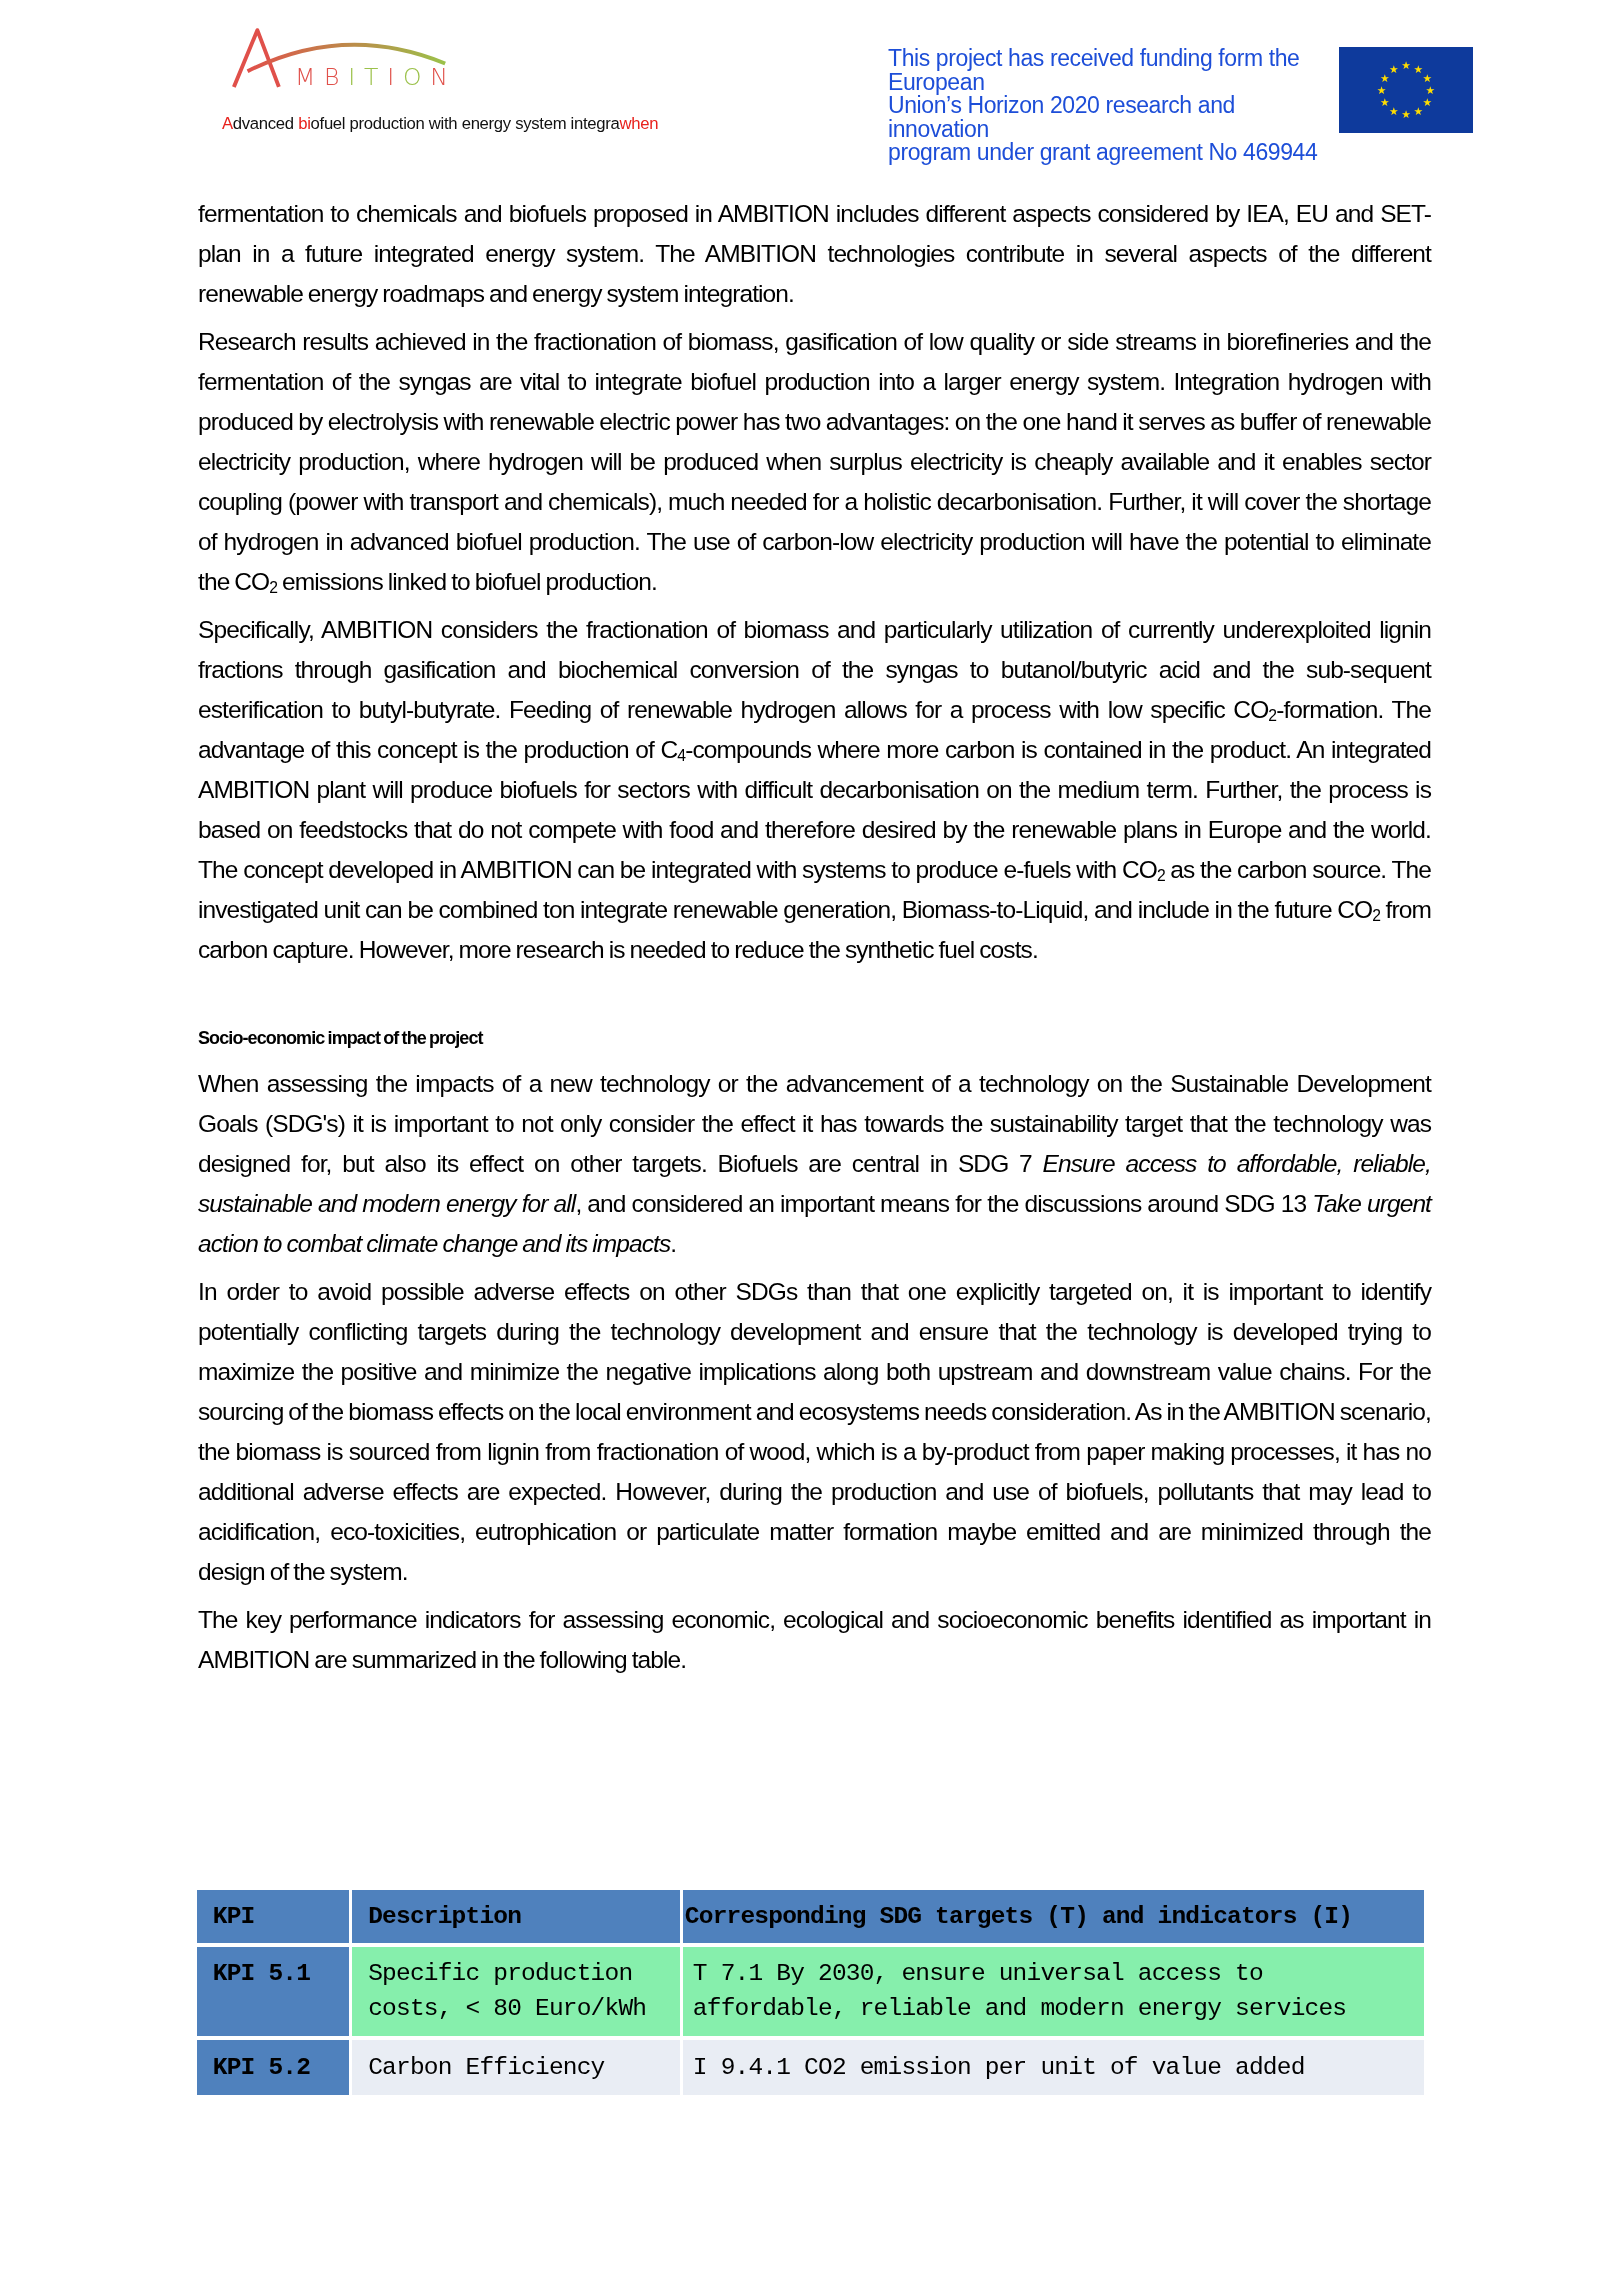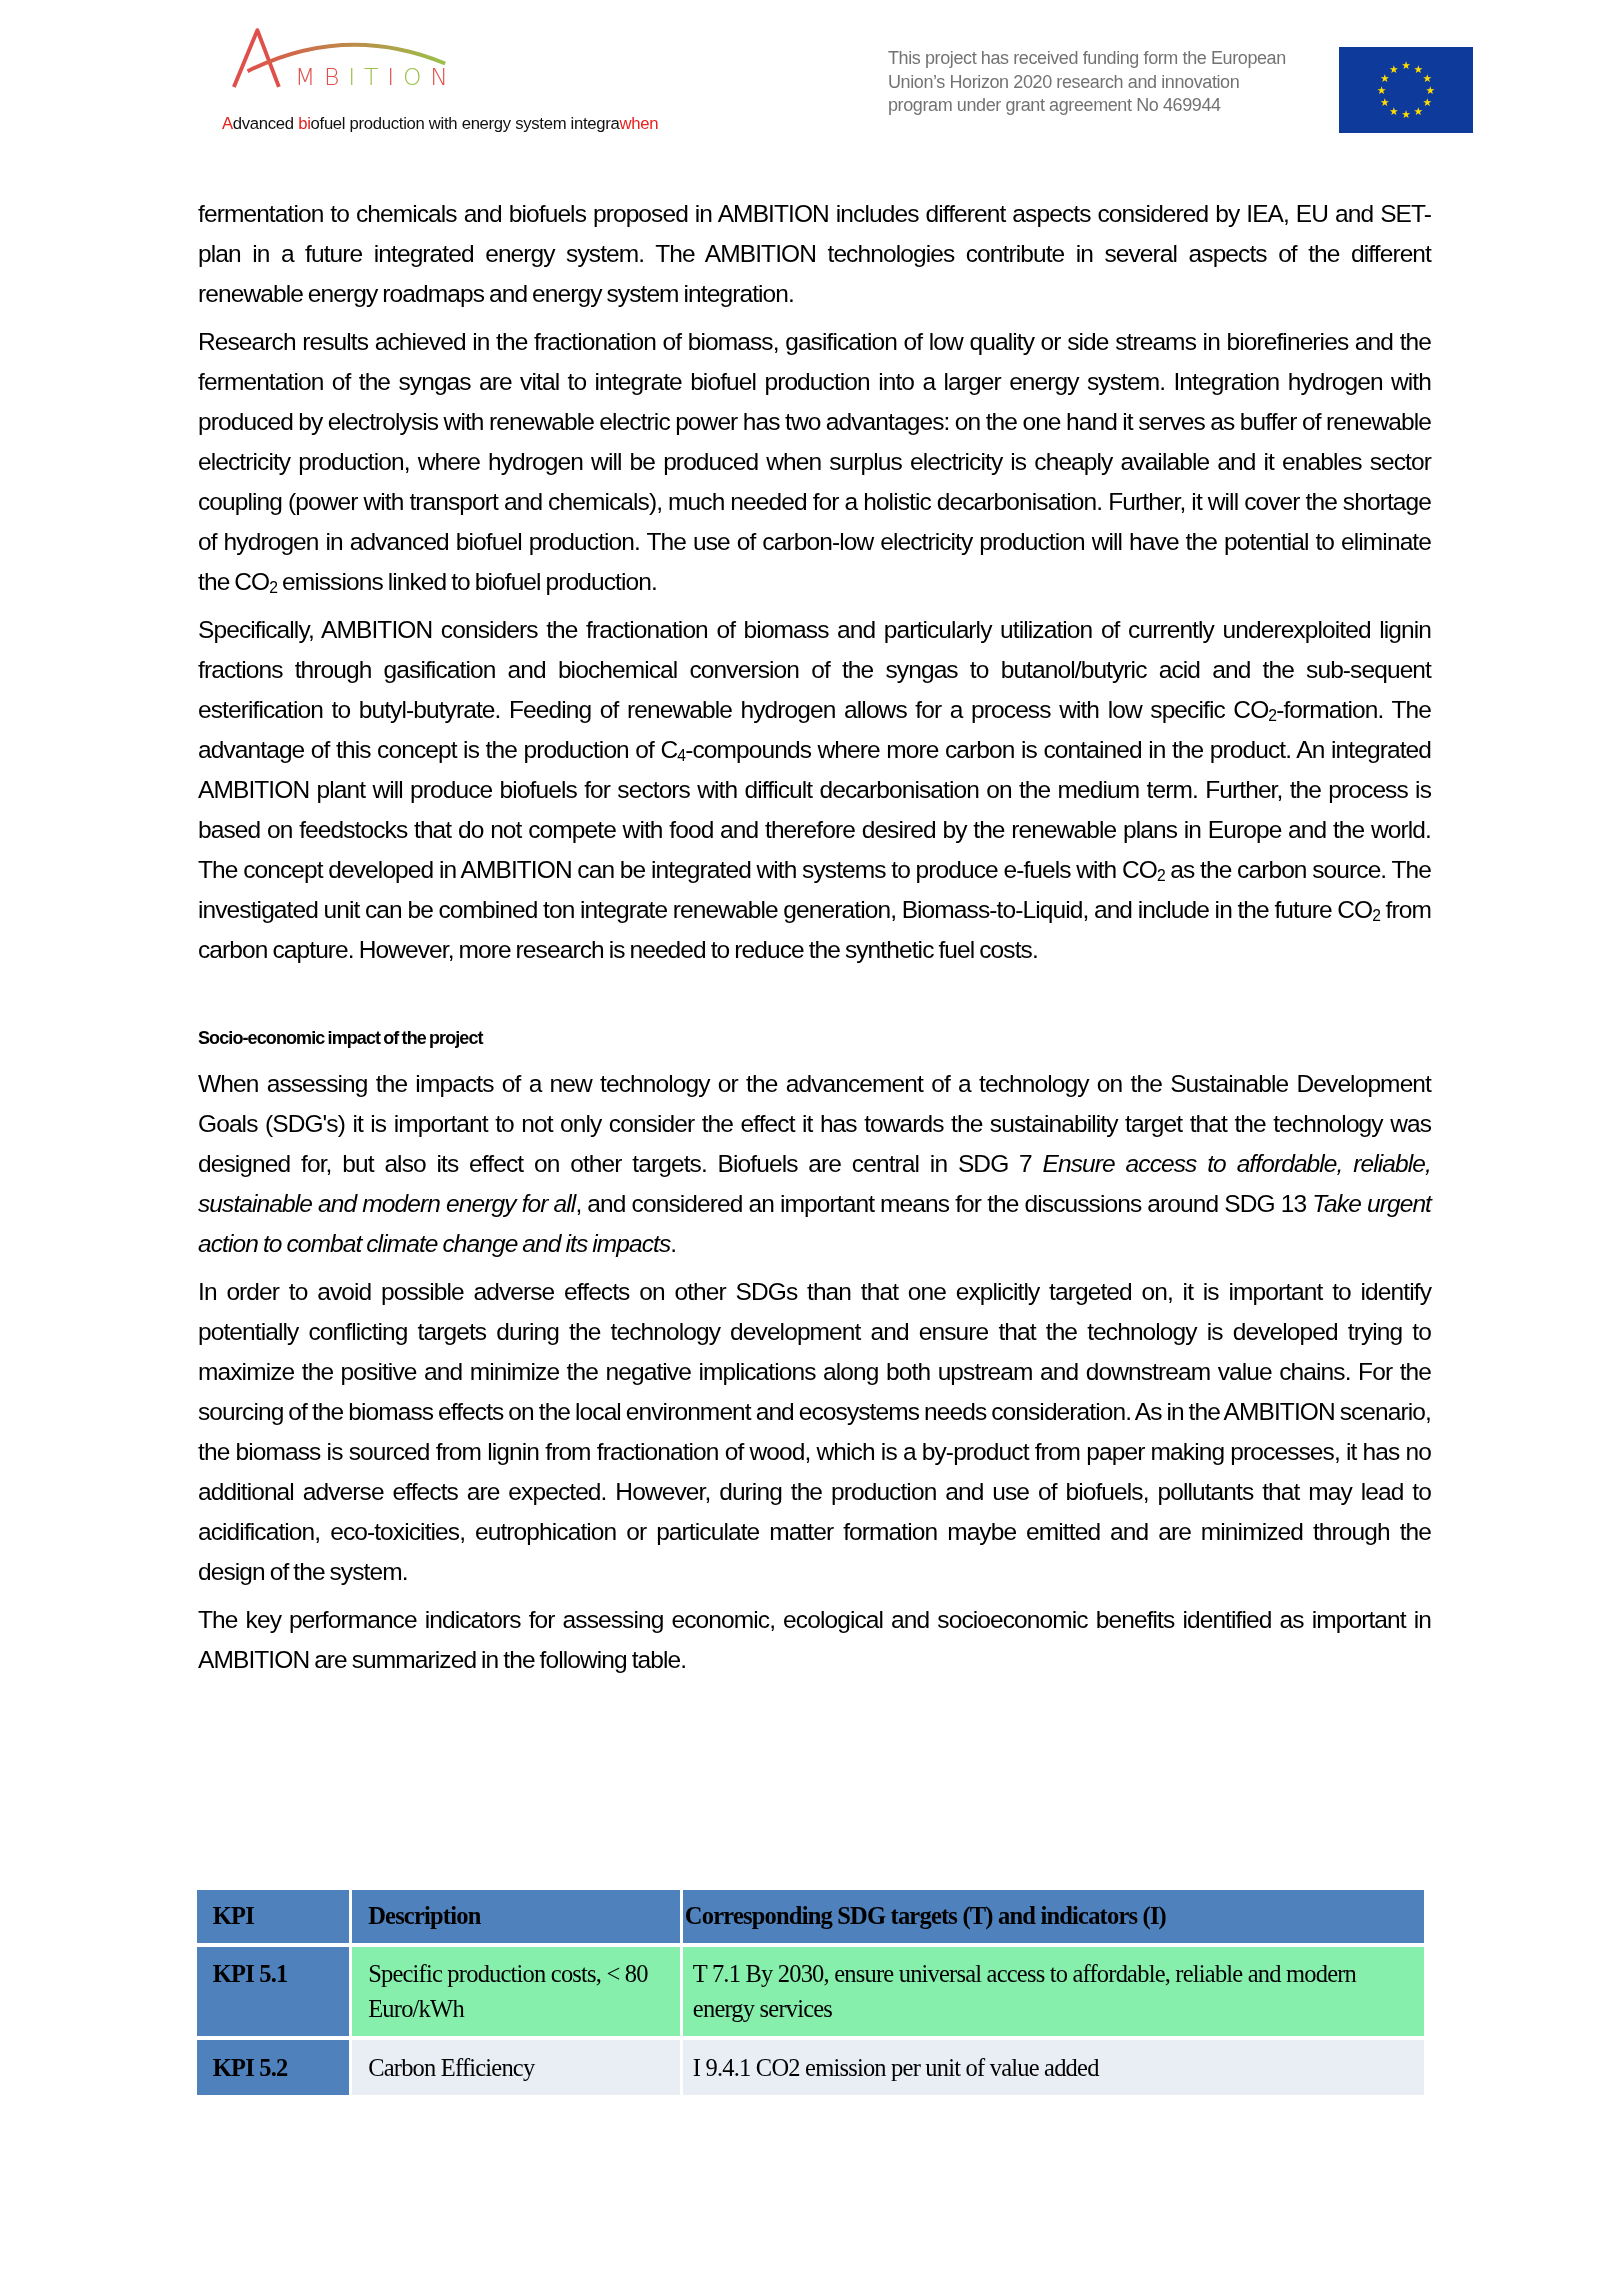--- a/index.html
+++ b/index.html
@@ -6,31 +6,31 @@
   body { width: 1621px; height: 2293px; position: relative; overflow: hidden;
          font-family: "Liberation Sans", sans-serif; color: #000; }
   .header { position: absolute; left: 0; top: 0; width: 1621px; height: 157px; margin-left: 24px; }
   .logo { position: absolute; left: 204px; top: 25.5px; width: 216px; height: 69px; }
   .logo-word { position: absolute; left: 67px; top: 37px; font-family: "DejaVu Sans", sans-serif;
                font-size: 23.5px; letter-spacing: 8.8px; color: #e0504a; font-weight: 300; }
   .logo-word .g { color: #9bc14a; }
   .tagline { position: absolute; left: 198px; top: 114px; font-size: 16.7px; color: #111;
              font-family: "Liberation Sans", sans-serif; letter-spacing: -0.3px; }
   .tagline .r { color: #e8211c; }
-  .funding { position: absolute; left: 864px; top: 47px; width: 431px; font-size: 18px;
-             line-height: 23.5px; color: #737373; letter-spacing: -0.4px; }
+  .funding { position: absolute; left: 864px; top: 47px; width: 431px; font-size: 23px;
+             line-height: 23.5px; color: #1d4ed8; letter-spacing: -0.4px; }
   .eu-flag { position: absolute; left: 1315px; top: 47px; width: 134px; height: 86px; background: #0e3a9c; }
   .content { position: absolute; left: 198px; top: 194px; width: 1233px;
              font-family: "Liberation Sans", sans-serif; font-size: 24.5px; line-height: 40px;
              letter-spacing: -0.9px; word-spacing: -1px; }
   .content p { margin: 0 0 7.8px 0; text-align: justify; }
   .content h3 { margin: 51px 0 8.8px 0; font-size: 18px; font-weight: bold; line-height: 35px; }
   sub { font-size: 15.7px; vertical-align: -2.9px; line-height: 0; }
   .kpi-table { position: absolute; left: 198px; top: 1886px; width: 1233px; border-collapse: separate;
-               border-spacing: 3.9px 4.9px; margin-left: -3.9px; font-family: Liberation Serif, serif;
+               border-spacing: 3.9px 4.9px; margin-left: -3.9px; font-family: Liberation Mono, monospace;
                font-size: 24.5px; letter-spacing: -0.8px; }
   .kpi-table th { background: #4f81bd; text-align: left; font-weight: bold; padding: 11.8px 15.7px;
                   height: 29px; color: #000; }
   .kpi-table th:last-child { padding-left: 2px; margin-top: 46px; }
   .kpi-table td { padding: 9.8px 15.7px; vertical-align: top; line-height: 35px; }
   .kpi-table td.kpi { background: #4f81bd; font-weight: bold; width: 121px; }
   .kpi-table td.desc { width: 296px; }
   .kpi-table td.sdg { padding-left: 10px; }
   .row-a td.desc, .row-a td.sdg { background: #86efac; }
   .row-b td.desc, .row-b td.sdg { background: #e9edf4; }

